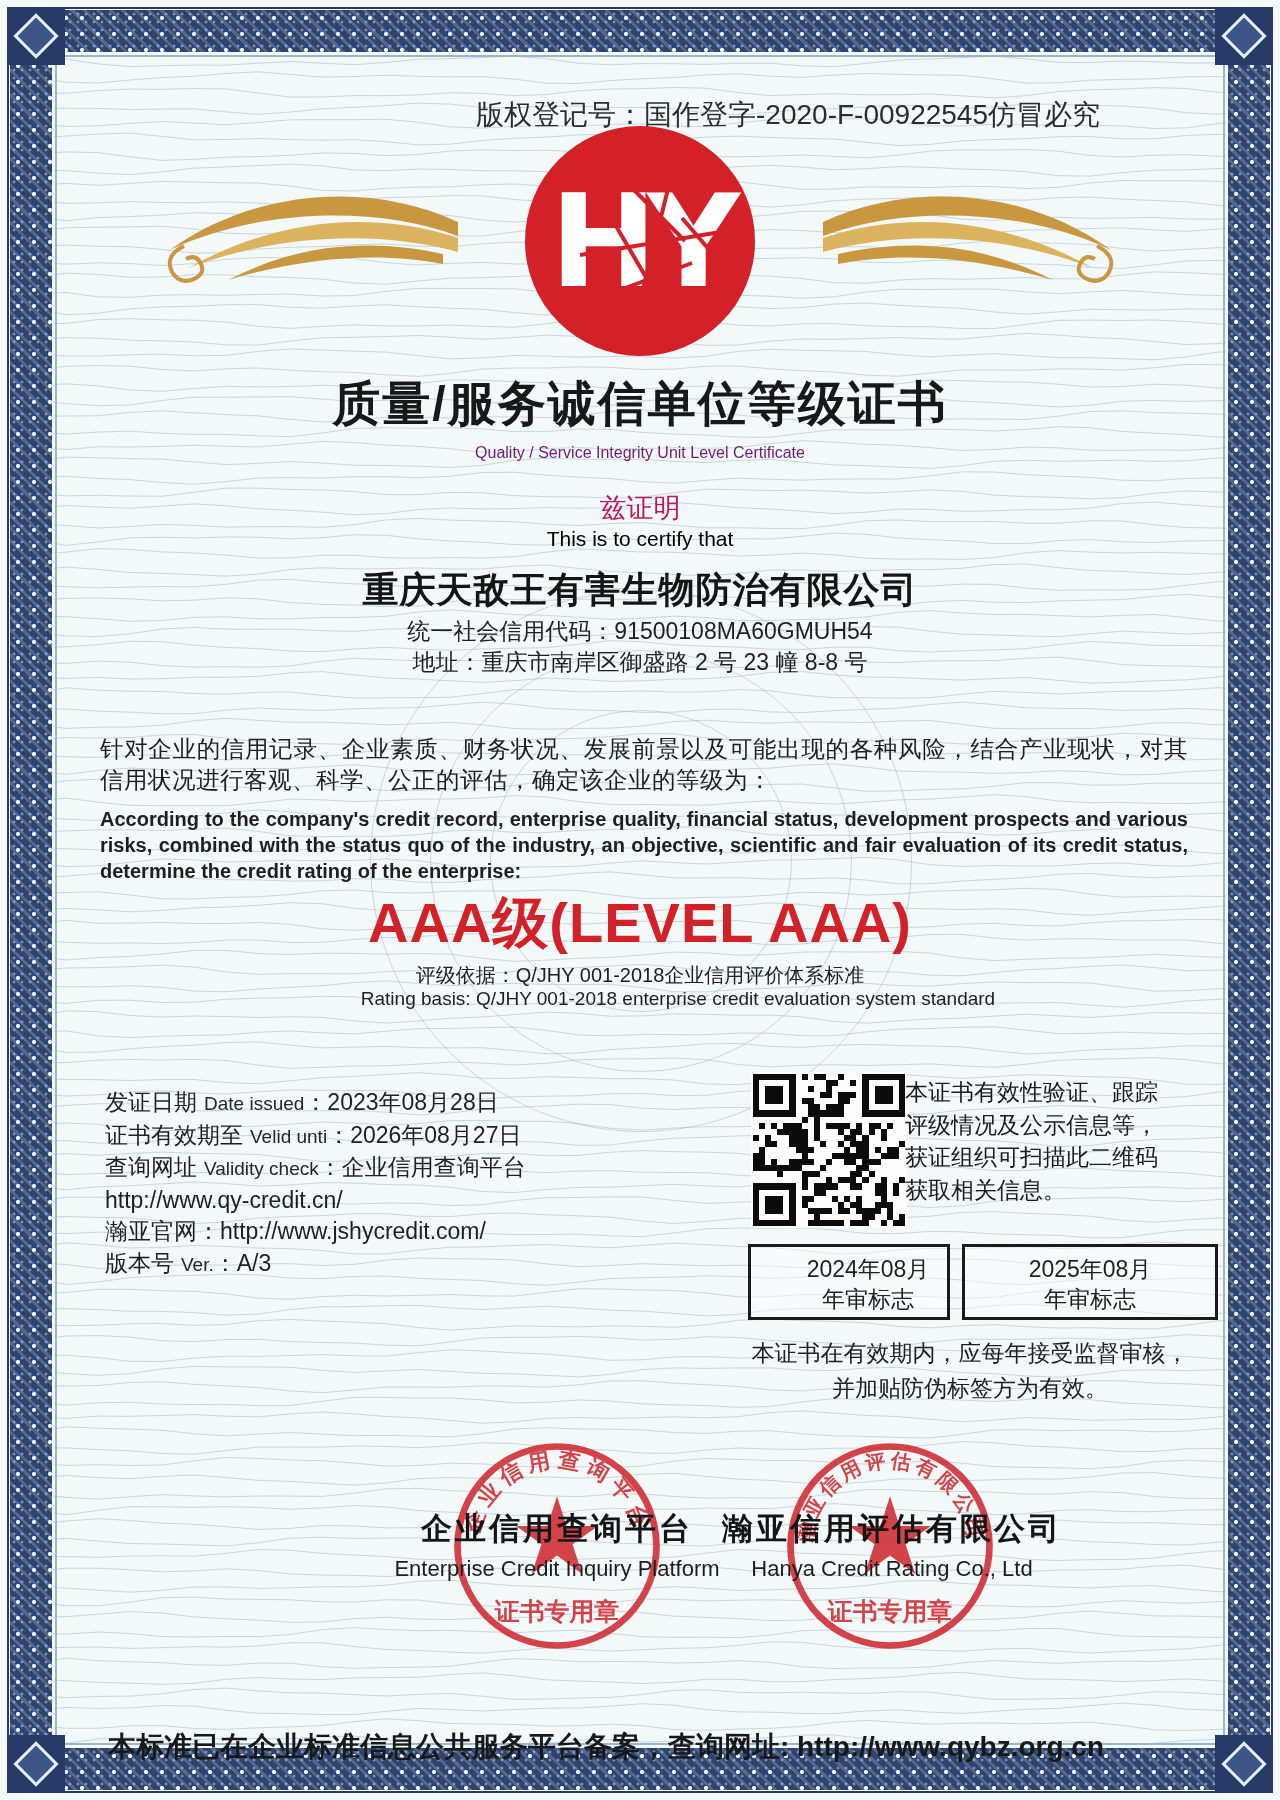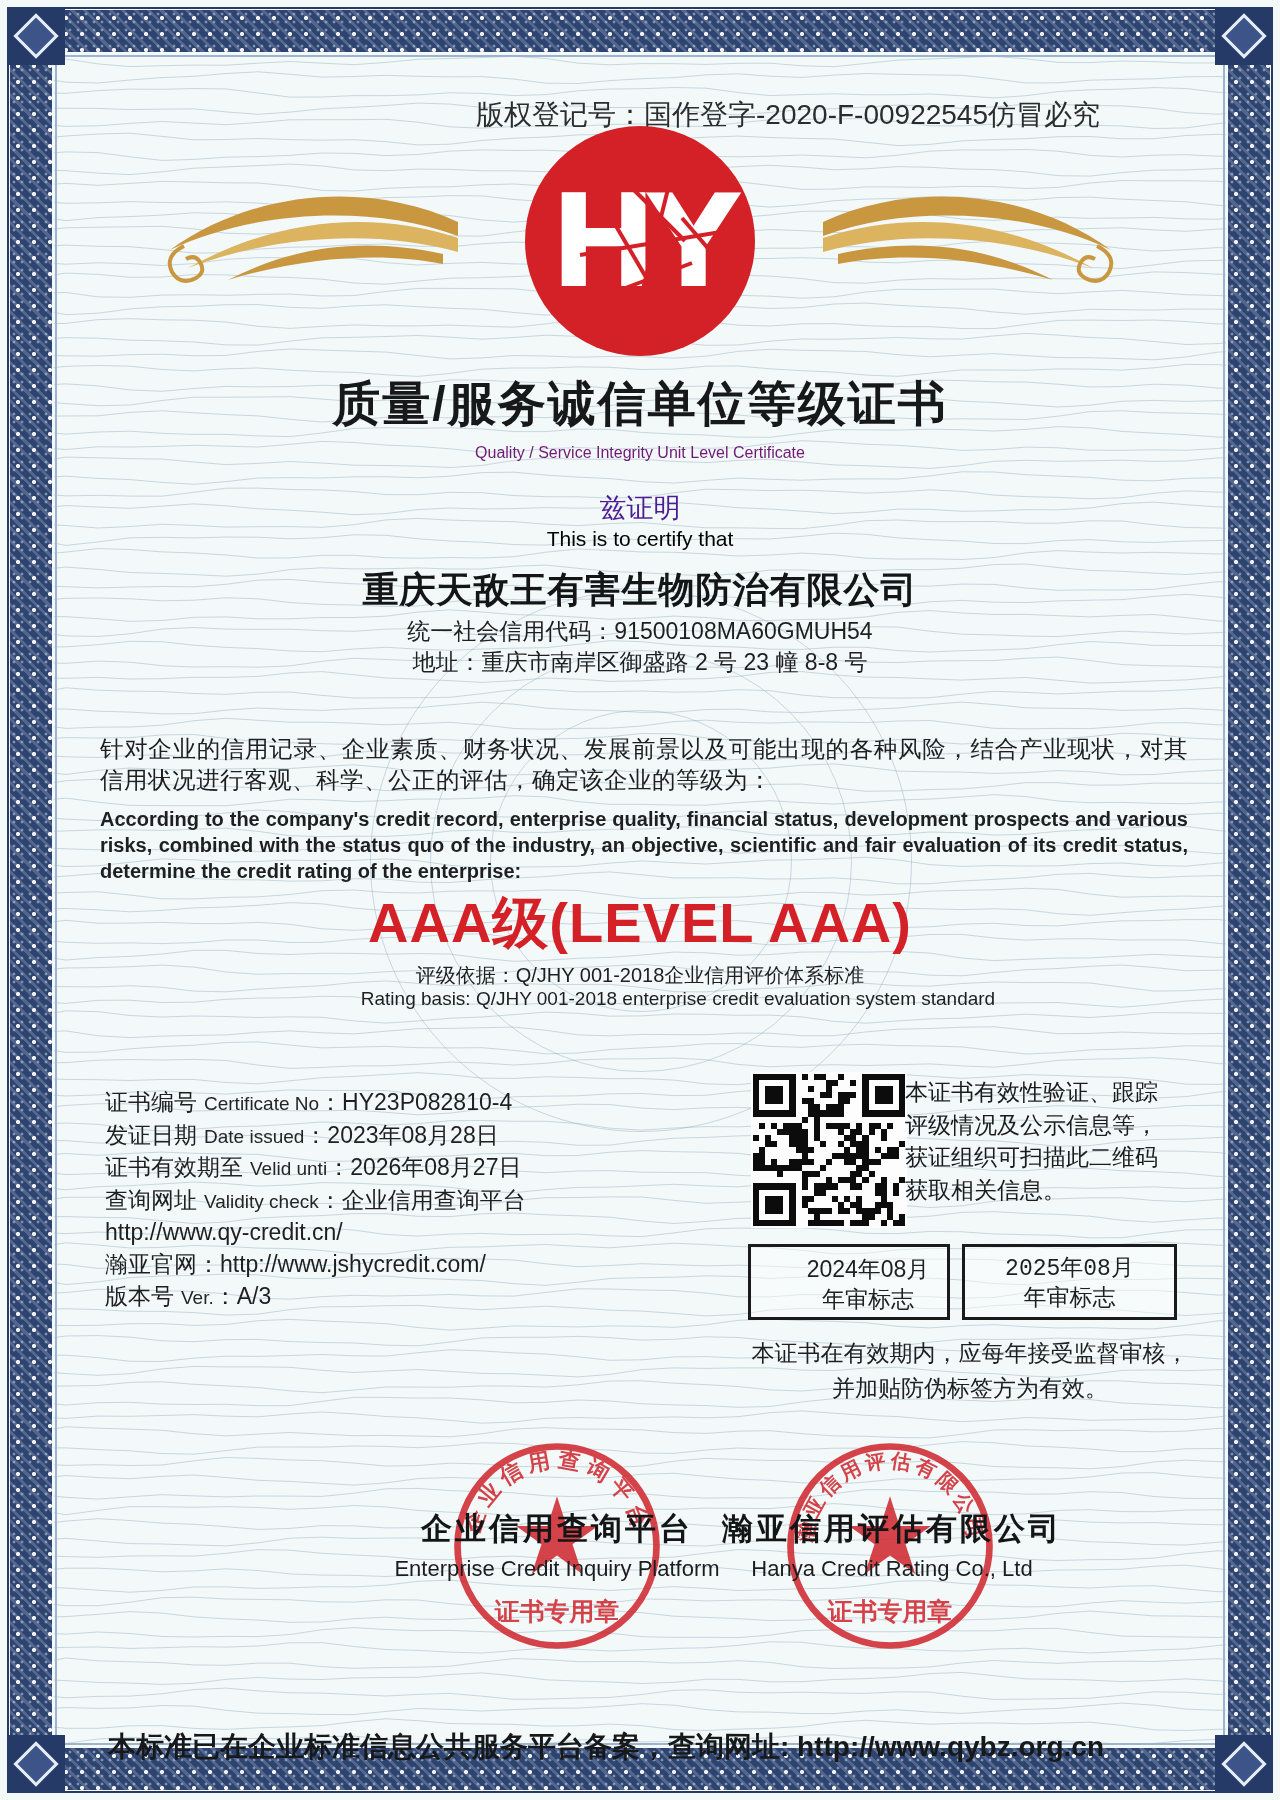--- a/index.html
+++ b/index.html
@@ -33,21 +33,21 @@
   .wm-ring{position:absolute;border-radius:50%;border:1px solid rgba(135,168,192,.42);}
   
   .abs{position:absolute;left:0;width:1280px;text-align:center;}
   .copyright{position:absolute;top:96px;left:0;width:1100px;text-align:right;
     font-size:28px;color:#2a2c2e;}
   .logo-wrap{position:absolute;top:123px;left:522px;width:236px;height:236px;}
   .flourish{position:absolute;top:188px;width:305px;height:108px;}
   .flourish.fl{left:158px;} .flourish.fr{left:818px;transform:scaleX(-1);}
   .title-cn{top:372px;font-size:48px;font-weight:bold;letter-spacing:2px;color:#17181a;}
   .title-en{top:444px;font-size:16px;color:#701a75;}
-  .certify-cn{top:490px;font-size:27px;color:#4c1d95;}
+  .certify-cn{top:490px;font-size:27px;color:#be185d;}
   .certify-en{top:527px;font-size:21px;color:#000000;}
   .company{top:566px;font-size:36px;font-weight:bold;letter-spacing:1px;color:#141517;}
   .code-line{top:616px;font-size:23px;}
   .addr-line{top:647px;font-size:23px;}
   .para{position:absolute;left:100px;width:1088px;text-align:justify;}
   .para-cn{top:734px;font-size:23.5px;line-height:31px;letter-spacing:.5px;}
   .para-en{top:806px;font-size:20px;line-height:26px;font-weight:bold;}
   .level{top:886px;font-size:56px;font-weight:bold;letter-spacing:1px;}
   .basis-cn{top:962px;font-size:20px;}
   .basis-en{top:988px;font-size:19px;margin-left:38px;}
@@ -55,21 +55,21 @@
   .d-row{line-height:31.6px;white-space:nowrap;}
   .d-en{font-size:19px;margin-left:7px;color:#232527;}
   .colon::before{content:"：";}
   .qr{position:absolute;left:751px;top:1072px;width:156px;height:156px;background:#fdfdfd;
     padding:2px;box-sizing:border-box;}
   .qr-note{position:absolute;left:905px;top:1076px;width:290px;font-size:23px;
     line-height:32.5px;text-align:left;color:#191b1d;}
   .badge{position:absolute;top:1244px;height:76px;border:3px solid #1b1b1b;
     box-sizing:border-box;text-align:center;font-size:23px;line-height:30px;
     padding-top:7px;background:rgba(255,255,255,.45);}
-  .badge.b0{left:748px;width:202px;padding-left:38px;} .badge.b1{left:962px;width:215px;font-family:Liberation Mono, monospace;}
+  .badge.b0{left:748px;width:202px;padding-left:38px;} .badge.b1{left:962px;width:256px;}
   .review-note{position:absolute;left:742px;top:1336px;width:456px;text-align:center;
     font-size:23px;line-height:35px;}
   .seal{position:absolute;top:1436px;width:220px;height:220px;opacity:.84;}
   .seal.s0{left:447px;} .seal.s1{left:780px;}
   .issuer{position:absolute;top:1508px;width:360px;text-align:center;}
   .issuer.i0{left:377px;} .issuer.i1{left:712px;}
   .issuer-cn{font-size:31px;font-weight:bold;letter-spacing:3px;color:#141517;}
   .issuer-en{font-size:22px;margin-top:6px;color:#1b1d1f;}
   .footer-line{top:1728px;width:1212px;font-size:28px;font-weight:600;color:#17181a;}
 </style>
@@ -252,23 +252,20 @@
   <div class="abs addr-line">地址：重庆市南岸区御盛路 2 号 23 幢 8-8 号</div>
 
   <div class="para para-cn">针对企业的信用记录、企业素质、财务状况、发展前景以及可能出现的各种风险，结合产业现状，对其信用状况进行客观、科学、公正的评估，确定该企业的等级为：</div>
   <div class="para para-en">According to the company's credit record, enterprise quality, financial status, development prospects and various risks, combined with the status quo of the industry, an objective, scientific and fair evaluation of its credit status, determine the credit rating of the enterprise:</div>
 
   <div class="abs level" style="color:#d42127;">AAA级(LEVEL AAA)</div>
   <div class="abs basis-cn">评级依据：Q/JHY 001-2018企业信用评价体系标准</div>
   <div class="abs basis-en">Rating basis: Q/JHY 001-2018 enterprise credit evaluation system standard</div>
 
   <div class="details">
-    <div class="d-row">
-      <span>证书编号</span><span class="d-en">Certificate No</span><span class="colon">HY23P082810-4</span>
-    </div>
     <div class="d-row">
       <span>发证日期</span><span class="d-en">Date issued</span><span class="colon">2023年08月28日</span>
     </div>
     <div class="d-row">
       <span>证书有效期至</span><span class="d-en">Velid unti</span><span class="colon">2026年08月27日</span>
     </div>
     <div class="d-row">
       <span>查询网址</span><span class="d-en">Validity check</span><span class="colon">企业信用查询平台</span>
     </div>
     <div class="d-row">

